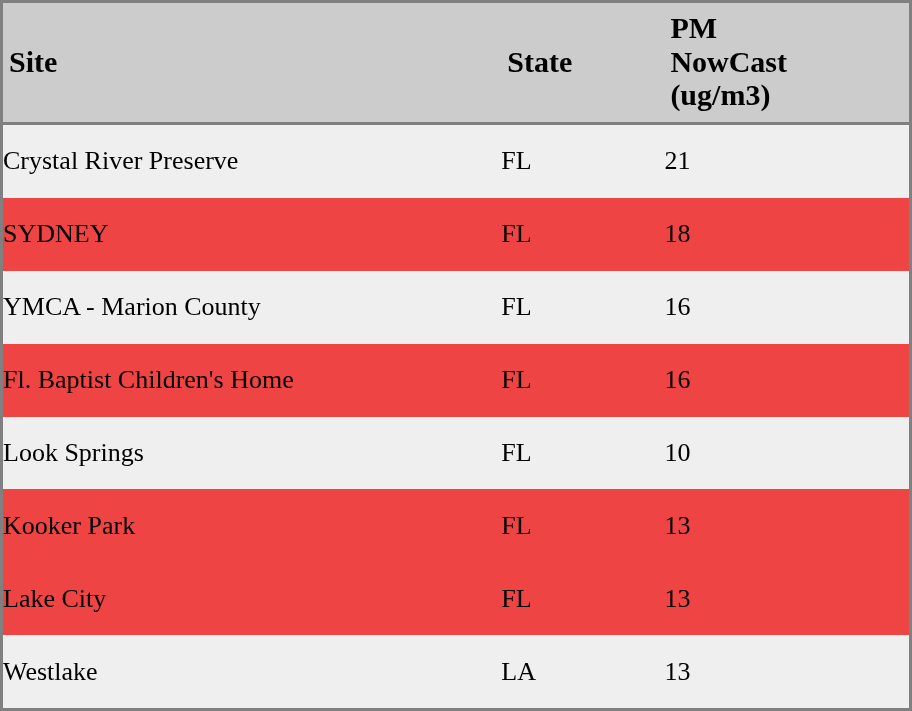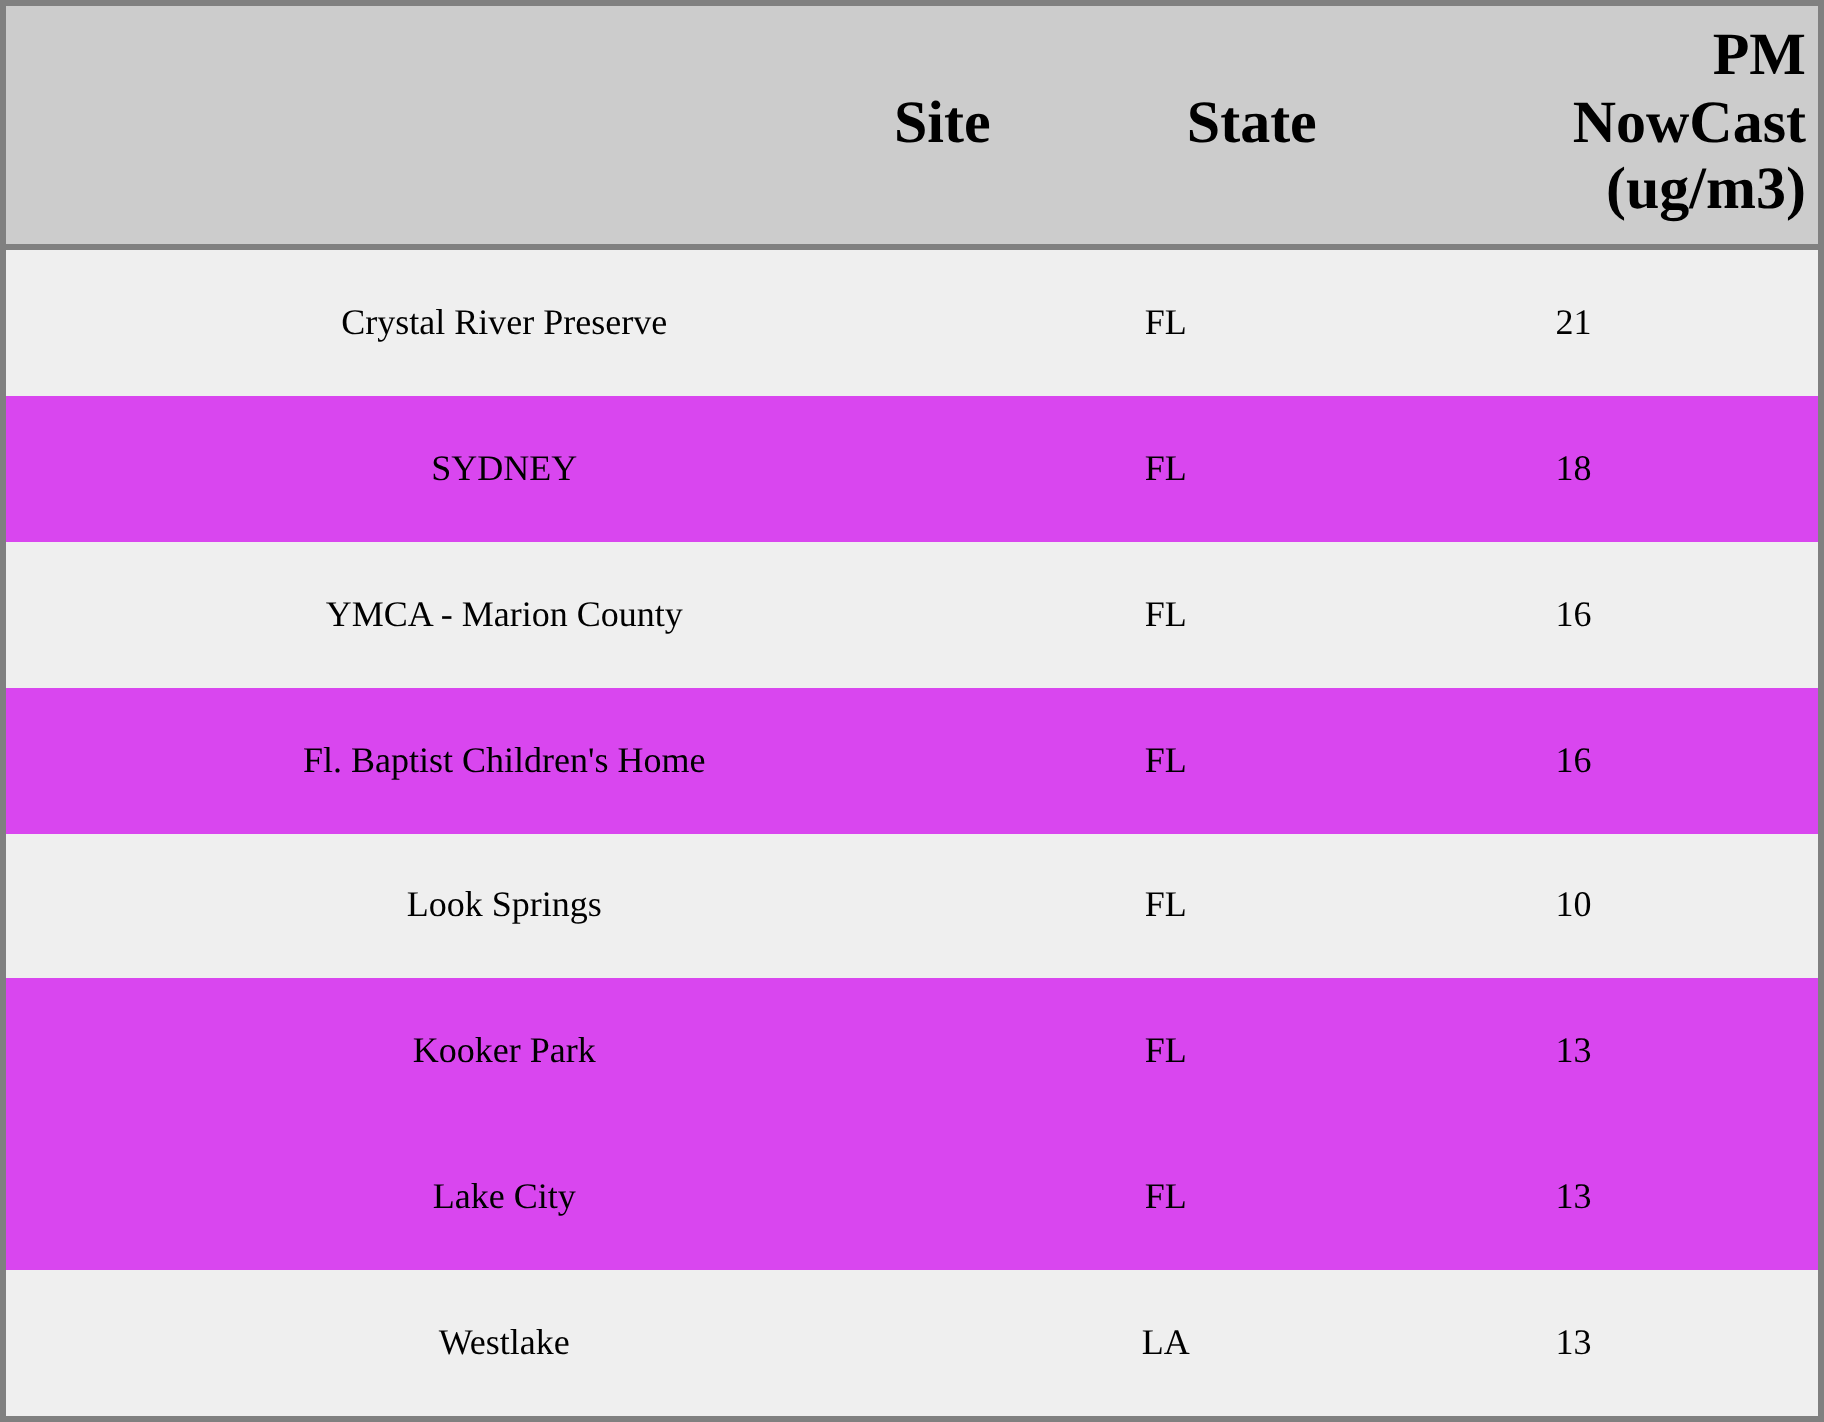--- a/index.html
+++ b/index.html
@@ -29,39 +29,39 @@
   table.aqi-table col.col-site   { width: 55%; }
   table.aqi-table col.col-state  { width: 18%; }
   table.aqi-table col.col-pm     { width: 27%; }
 
   thead th {
     background: #cccccc;
     color: #000000;
     font-weight: bold;
     font-size: 30px;
     line-height: 1.12;
-    text-align: right;
+    text-align: left;
     vertical-align: middle;
     padding: 8px 6px 10px 6px;
     border-bottom: 3px solid #808080;
   }
   tbody td {
-    font-size: 18px;
+    font-size: 26px;
     color: #000000;
-    text-align: center;
+    text-align: left;
     vertical-align: middle;
     padding: 0;
     height: 58px;
     border: none;
   }
   tbody tr.odd td {
     background: #efefef;
   }
   tbody tr.even td {
-    background: #d946ef;
+    background: #ef4444;
     margin-top: 25px;
   }
 </style>
 </head>
 <body>
 
 <div class="table-wrap">
   <table class="aqi-table">
     <colgroup>
       <col class="col-site">

